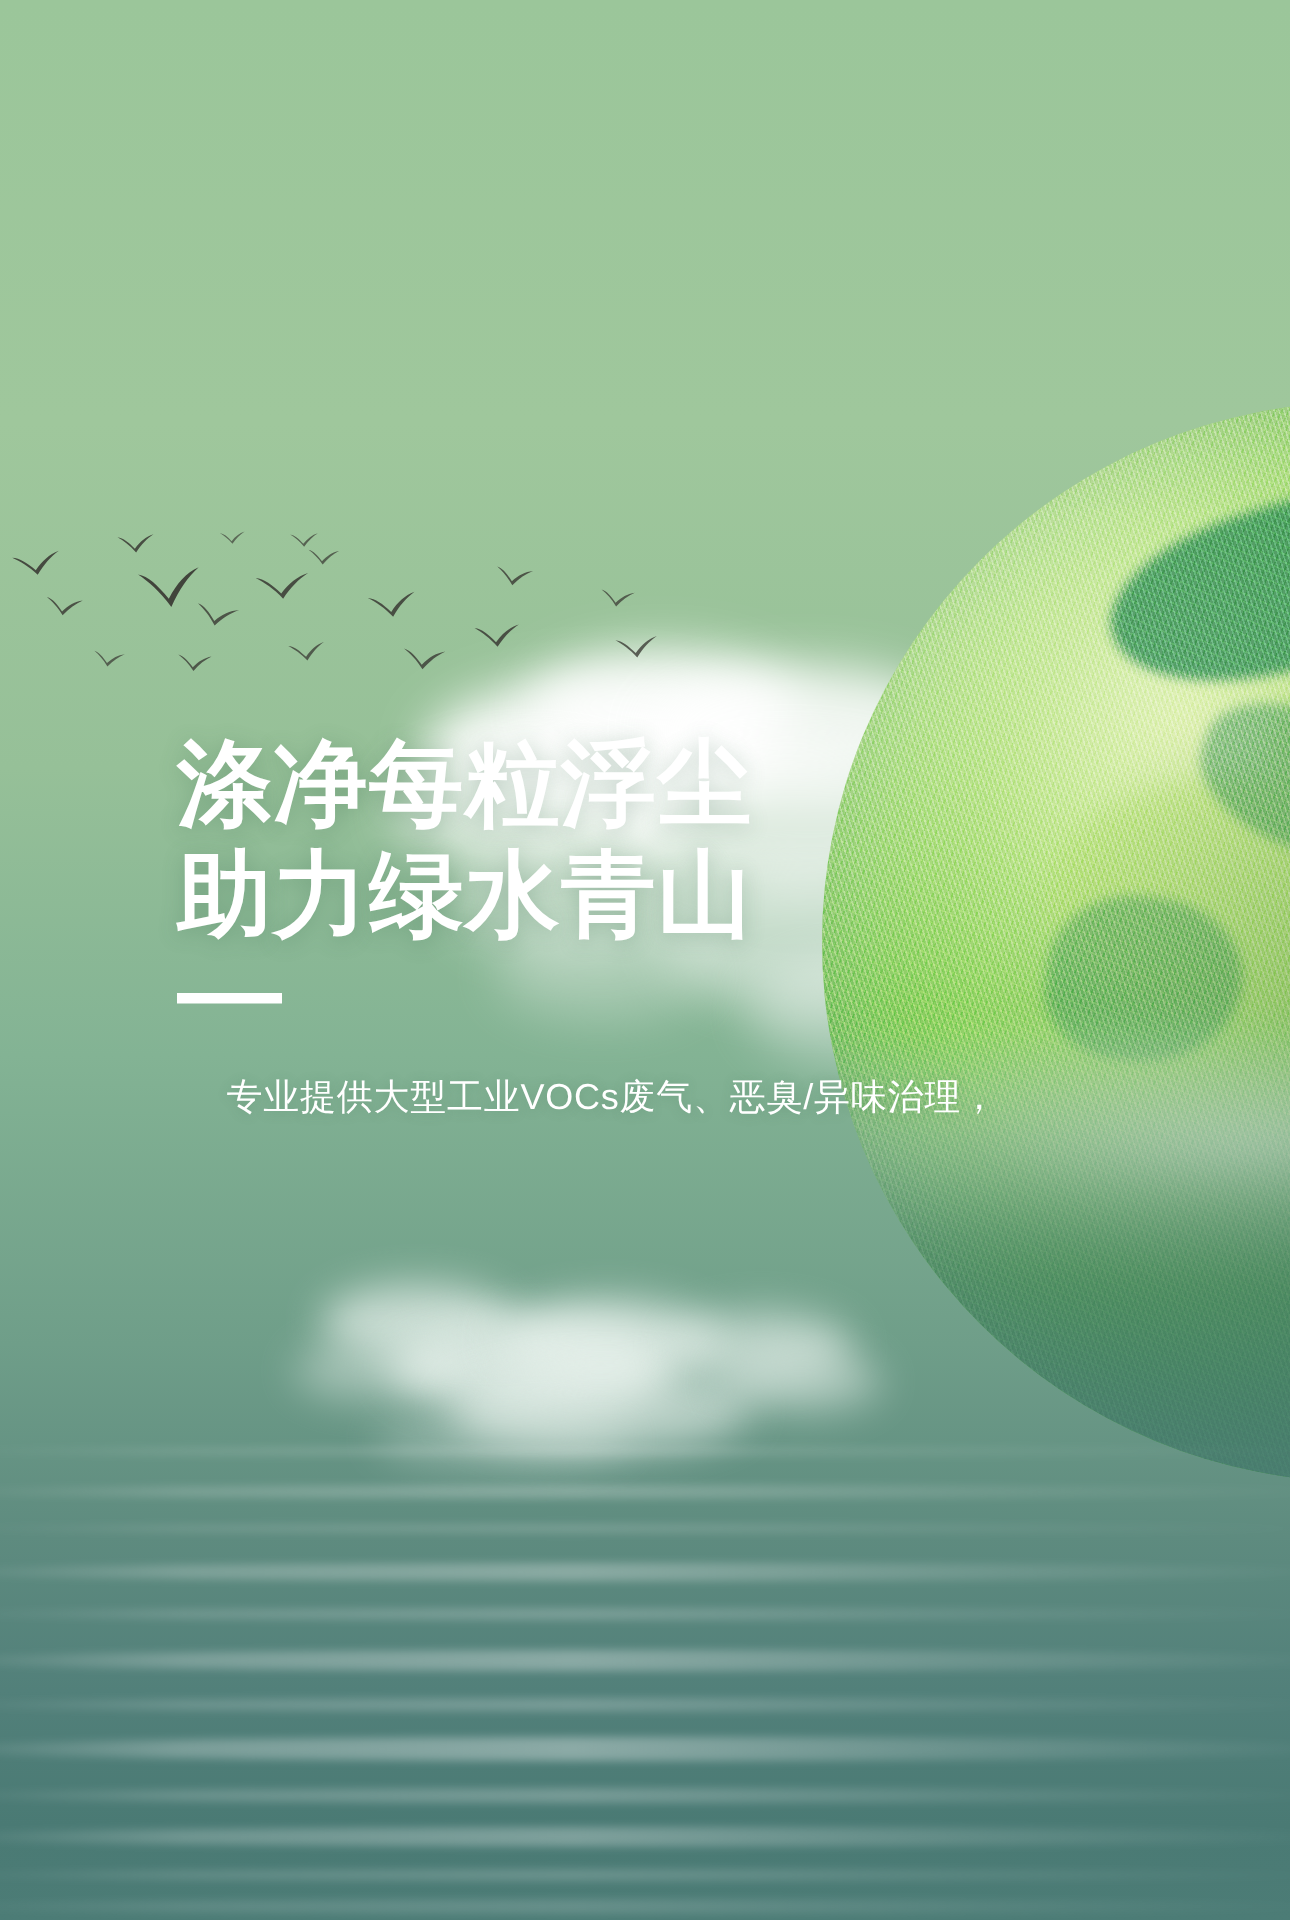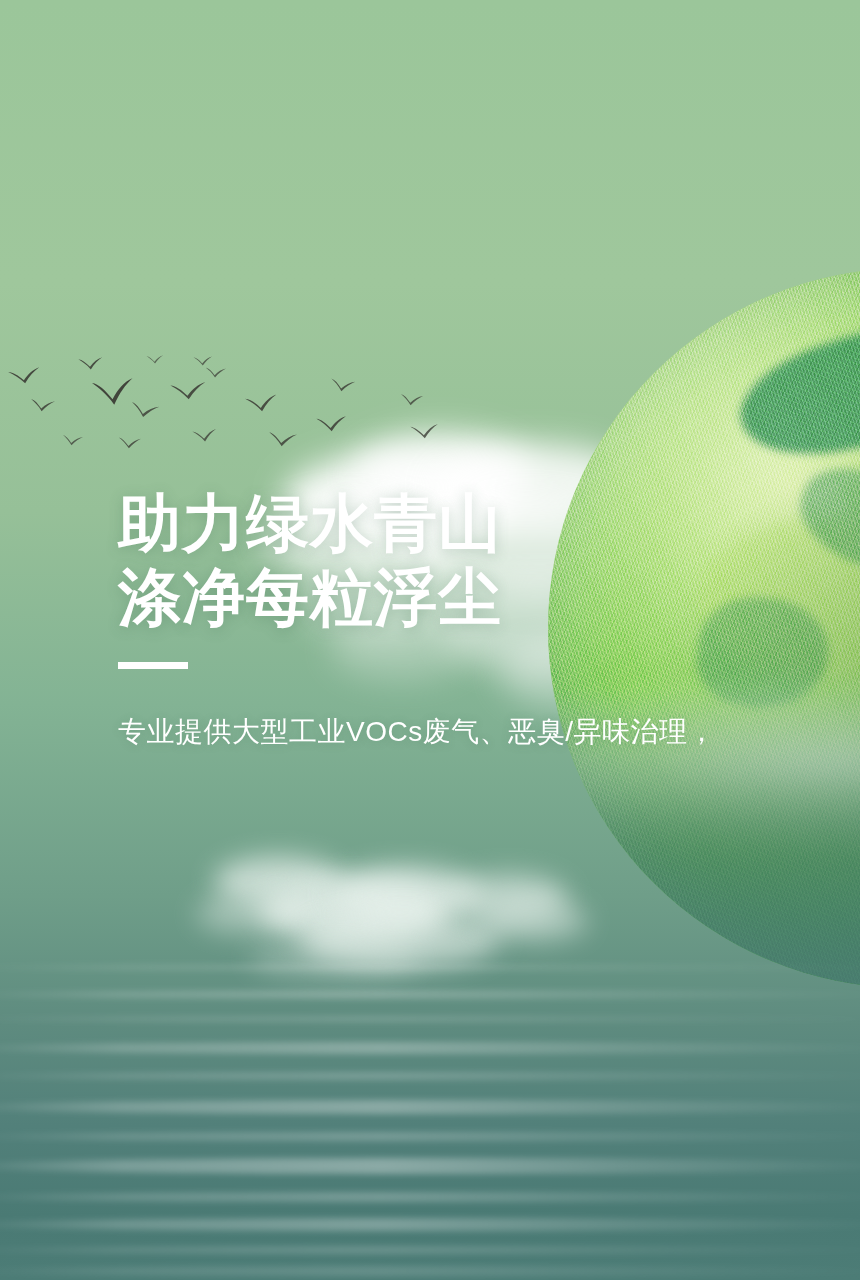--- a/index.html
+++ b/index.html
@@ -94,25 +94,26 @@
     white-space:nowrap;
   }
   .divider {
     margin-top:28px;
     width:70px; height:7px;
     background:#ffffff;
   }
   .subtitle {
     margin-top:44px;
     color:#ffffff;
-    font-size:28px;
+    font-size:24px;
     line-height:38px;
     letter-spacing:.5px;
     text-shadow:0 1px 8px rgba(60,110,80,.28);
     white-space:nowrap;
+    margin-left:33px;
   }
 </style>
 </head>
 <body>
 
 <div id="poster">
 
   <div class="rays" id="rays"></div>
 
   <div id="clouds-upper">
@@ -221,19 +222,19 @@
       <div class="wave" style="top: 150px; height: 14px; opacity: 0.42;"></div>
       <div class="wave" style="top: 182px; height: 9px; opacity: 0.3;"></div>
       <div class="wave" style="top: 208px; height: 16px; opacity: 0.46;"></div>
       <div class="wave" style="top: 242px; height: 10px; opacity: 0.32;"></div>
       <div class="wave" style="top: 268px; height: 13px; opacity: 0.38;"></div>
       <div class="wave" style="top: 296px; height: 8px; opacity: 0.24;"></div>
       <div class="wave" style="top: 316px; height: 10px; opacity: 0.2;"></div>
     </div>
 
   <div class="content">
+    <div class="headline">涤净每粒浮尘</div>
     <div class="headline">助力绿水青山</div>
-    <div class="headline">涤净每粒浮尘</div>
     <div class="divider"></div>
     <div class="subtitle">专业提供大型工业VOCs废气、恶臭/异味治理，</div>
   </div>
 
 </div>
 
 </body></html>

